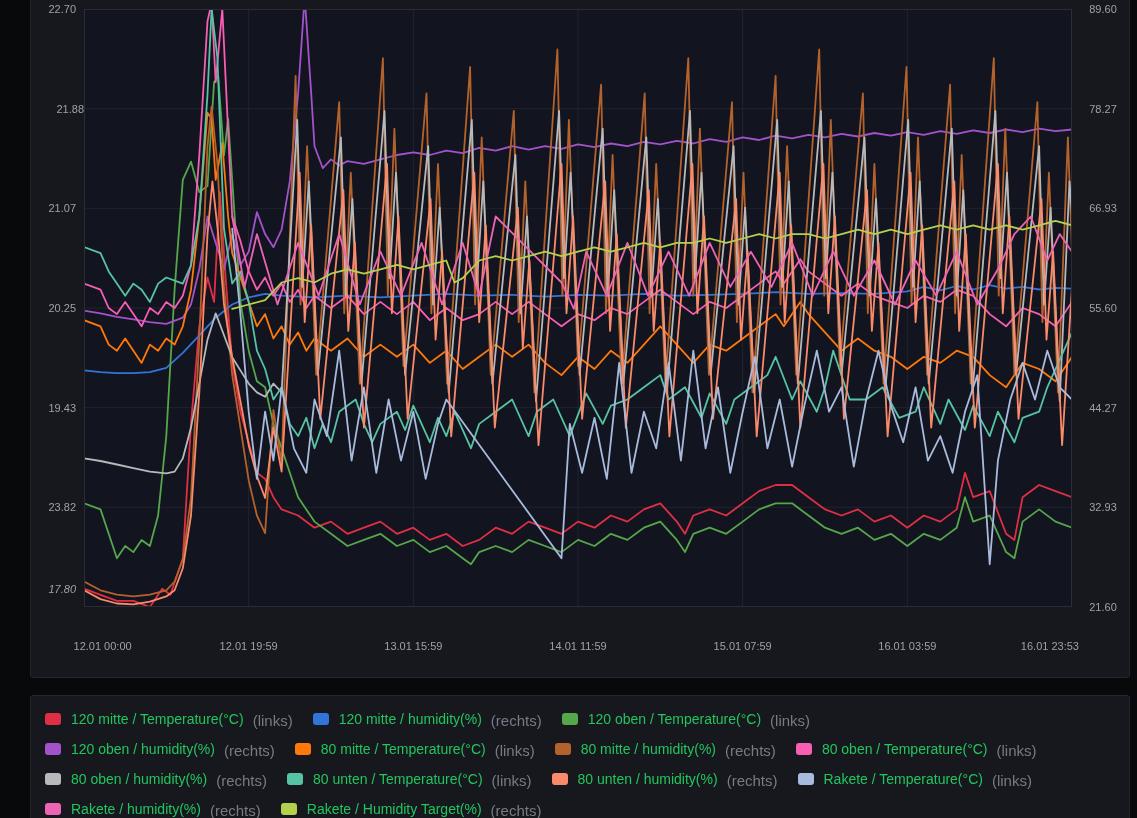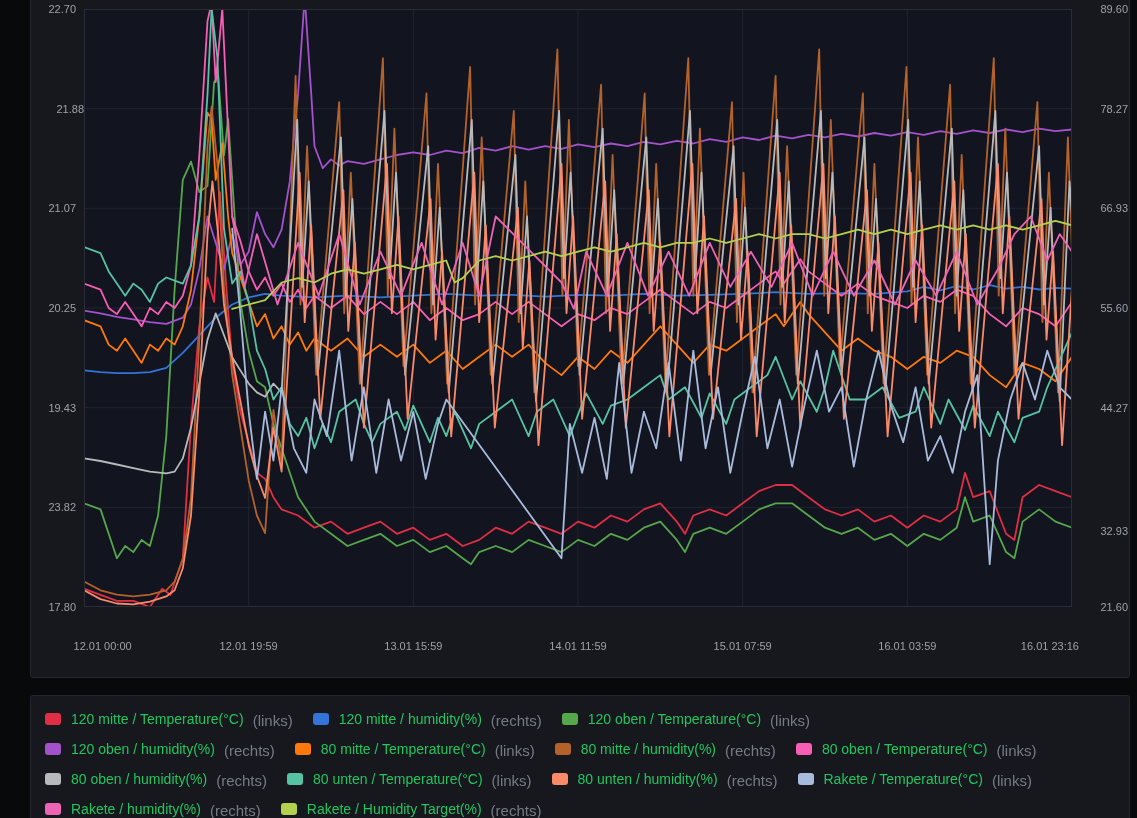--- a/index.html
+++ b/index.html
@@ -15,21 +15,21 @@
   }
   #chart-panel{left:30px;top:-18px;width:1100px;height:696px;}
   #legend-panel{left:30px;top:695px;width:1100px;height:150px;overflow:hidden;padding:13px 14px 0 14px;}
   #plot-wrap{position:absolute;left:84px;top:9px;width:988px;height:598px;background:#12151f;}
   #plot-wrap svg{position:absolute;left:0;top:0;}
   .ylabels{position:absolute;top:0;width:46px;height:620px;}
   #ylabels-left{left:30px;}
   #ylabels-right{left:1078px;width:50px;}
   .ytick{position:absolute;font-size:11px;color:#9da2a8;line-height:16px;width:100%;}
   #ylabels-left .ytick{text-align:right;}
-  #ylabels-right .ytick{text-align:right;}
+  #ylabels-right .ytick{text-align:center;}
   .xlabels{position:absolute;left:84px;top:640px;width:988px;height:16px;}
   .xtick{position:absolute;font-size:11px;color:#9da2a8;white-space:nowrap;transform:translateX(-50%);}
   .xtick.first{transform:translateX(-18%);}
   .xtick.last{transform:translateX(-88%);}
   .legend-row{display:flex;align-items:center;gap:20px;height:20px;margin-bottom:10px;}
   .legend-item{display:flex;align-items:center;cursor:pointer;white-space:nowrap;}
   .legend-swatch{width:16px;height:12px;border-radius:3px;margin-right:10px;flex:0 0 auto;}
   .legend-label{font-size:14px;color:#22c55e;}
   .legend-scope{font-size:15px;color:#767b85;margin-left:9px;padding-top:2px;}
 </style>
@@ -40,29 +40,29 @@
   
 </div>
 
 <div class="ylabels" id="ylabels-left">
     <div class="ytick" style="top: 1px;">22.70</div>
     <div class="ytick" style="top: 100.667px; padding-left: 8px;">21.88</div>
     <div class="ytick" style="top: 200.333px;">21.07</div>
     <div class="ytick" style="top: 300px;">20.25</div>
     <div class="ytick" style="top: 399.667px;">19.43</div>
     <div class="ytick" style="top: 499.333px;">23.82</div>
-    <div class="ytick" style="top: 599px;">17.80</div>
+    <div class="ytick" style="top: 581px; font-style: italic;">17.80</div>
   </div>
 <div class="ylabels" id="ylabels-right">
     <div class="ytick" style="top: 1px;">89.60</div>
     <div class="ytick" style="top: 100.667px;">78.27</div>
     <div class="ytick" style="top: 200.333px;">66.93</div>
     <div class="ytick" style="top: 300px;">55.60</div>
     <div class="ytick" style="top: 399.667px;">44.27</div>
-    <div class="ytick" style="top: 499.333px; margin-top: 24px;">32.93</div>
+    <div class="ytick" style="top: 499.333px;">32.93</div>
     <div class="ytick" style="top: 599px;">21.60</div>
   </div>
 
 <div id="plot-wrap">
   <svg id="plot-svg" width="988" height="598" viewBox="0 0 988 598">
       <defs>
         <clipPath id="plotclip">
           <rect x="0" y="0" width="988" height="598"></rect>
         </clipPath>
       </defs>
@@ -101,21 +101,21 @@
     </svg>
 </div>
 
 <div class="xlabels">
     <div class="xtick first" style="left: 0px;">12.01 00:00</div>
     <div class="xtick" style="left: 164.667px;">12.01 19:59</div>
     <div class="xtick" style="left: 329.333px;">13.01 15:59</div>
     <div class="xtick" style="left: 494px;">14.01 11:59</div>
     <div class="xtick" style="left: 658.667px;">15.01 07:59</div>
     <div class="xtick" style="left: 823.333px;">16.01 03:59</div>
-    <div class="xtick last" style="left: 988px;">16.01 23:16</div>
+    <div class="xtick last" style="left: 988px;">16.01 23:53</div>
   </div>
 
 <div class="panel" id="legend-panel">
     <div class="legend-row">
       <div class="legend-item">
         <span class="legend-swatch" style="background: rgb(224, 47, 68);"></span>
         <span class="legend-label">120 mitte / Temperature(°C)</span>
         <span class="legend-scope">(links)</span>
       </div>
       <div class="legend-item">

